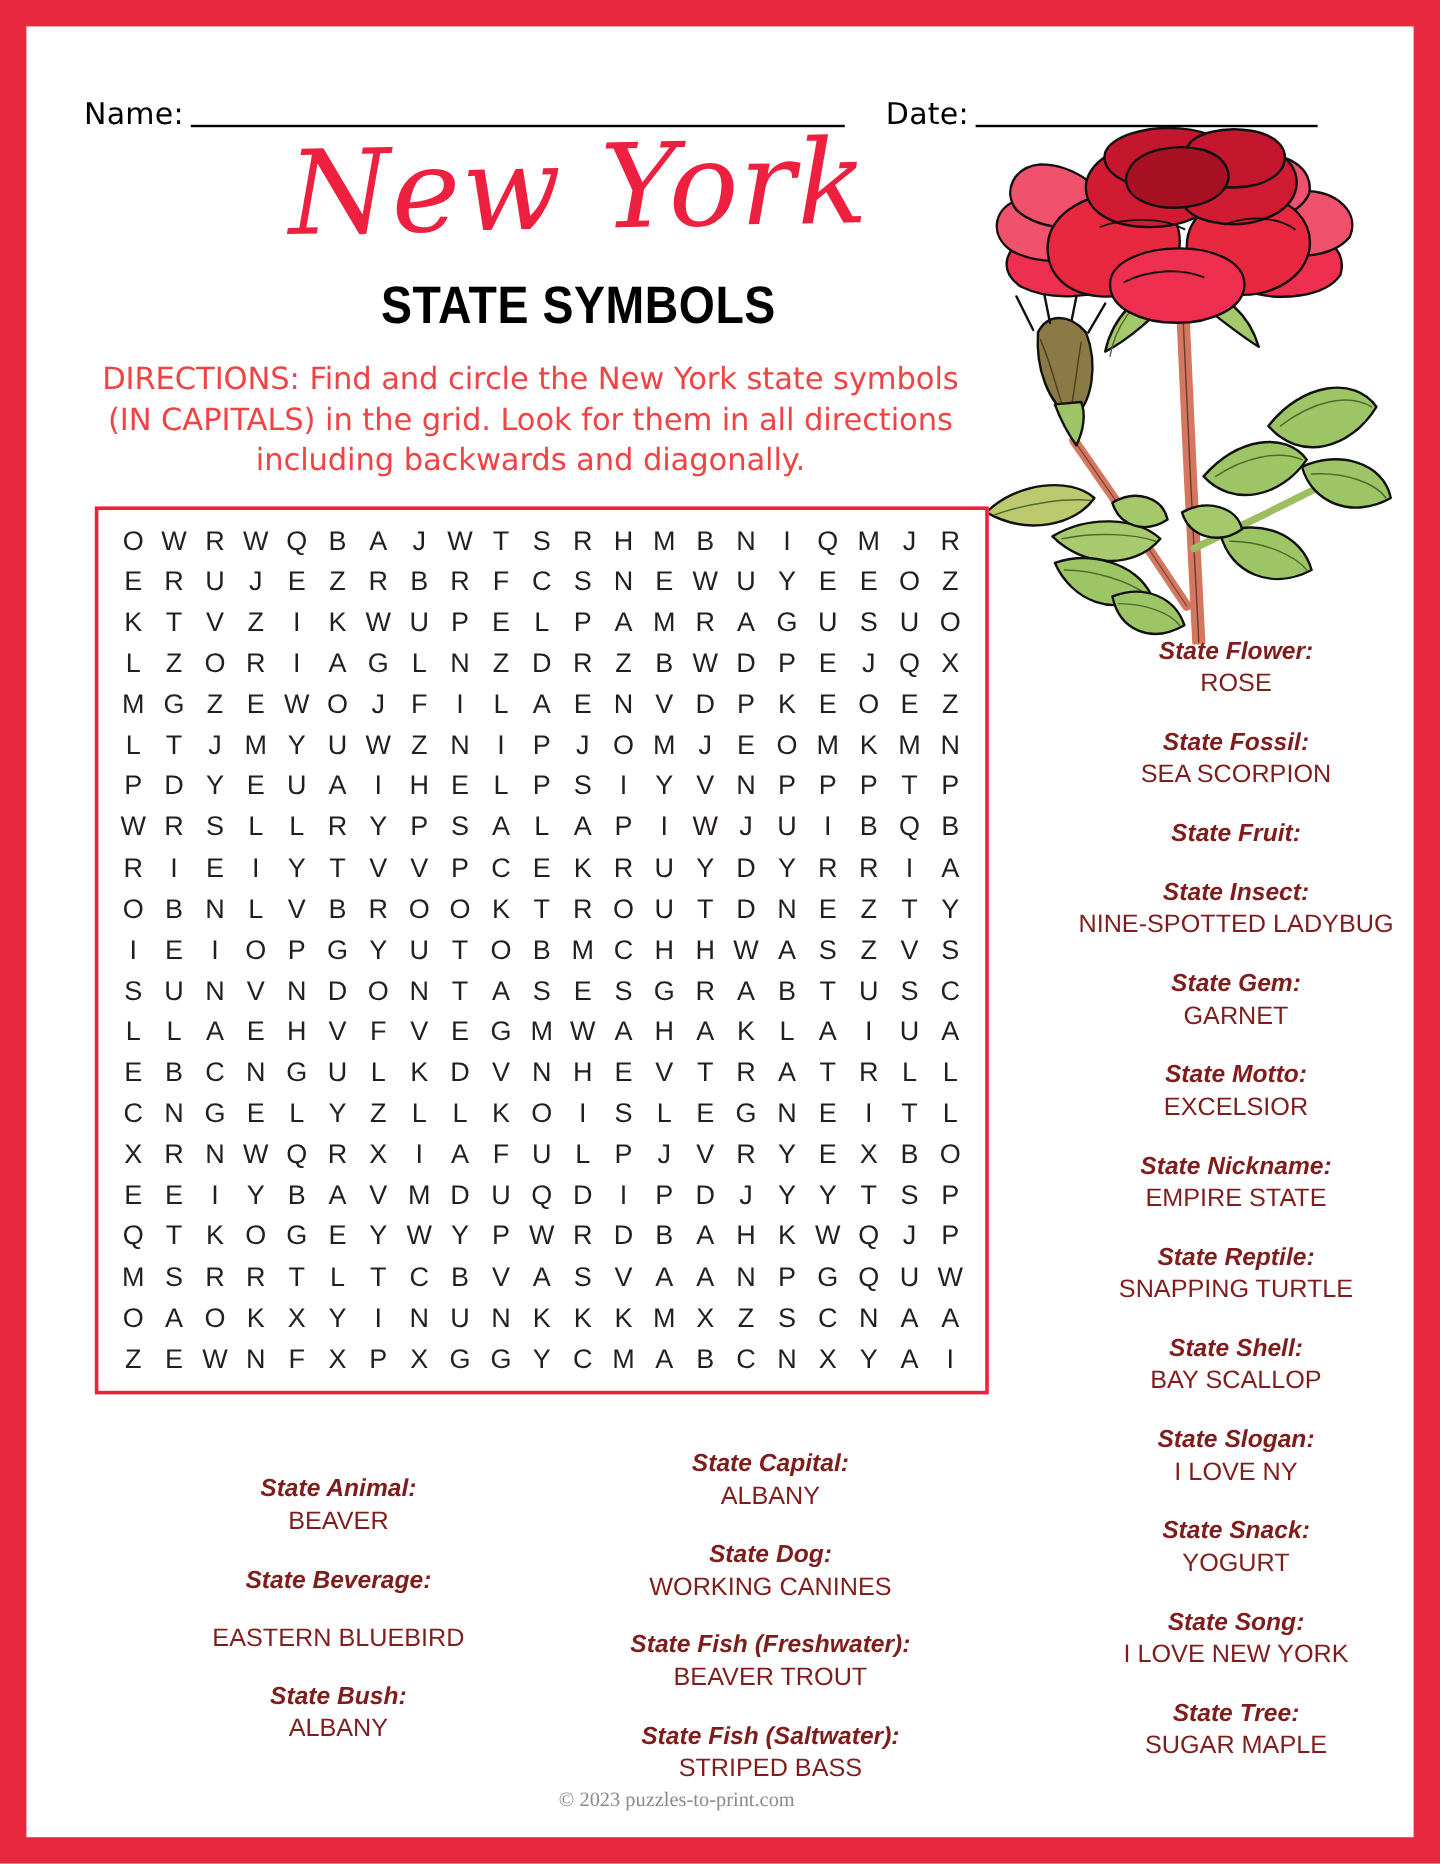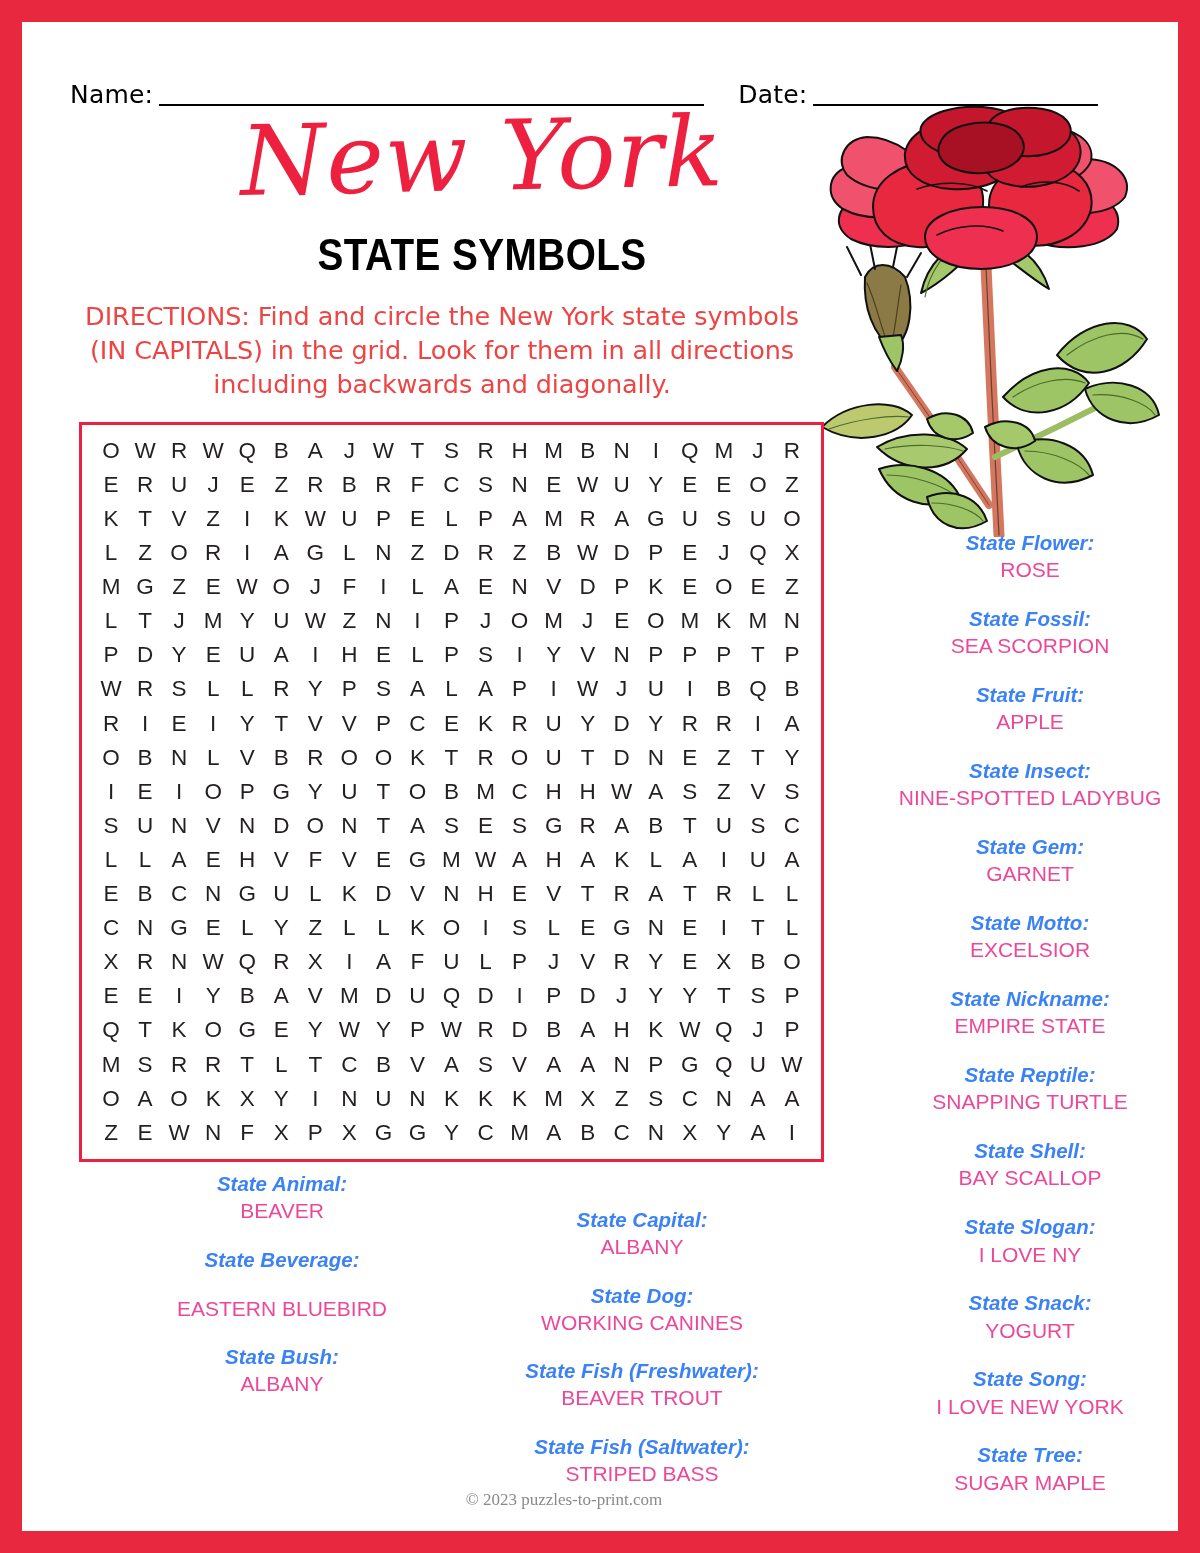--- a/index.html
+++ b/index.html
@@ -138,42 +138,42 @@
   
   .wl {
     position: absolute;
     text-align: center;
   }
   .wl-item { margin-bottom: 0; }
   .wl-cat {
     font-size: 20.5px;
     font-style: italic;
     font-weight: bold;
-    color: #3b82f6;
+    color: #7f1d1d;
     line-height: 1.28;
     font-family: "Liberation Sans", sans-serif;
     text-align: center;
   }
   .wl-ans {
     font-size: 21px;
-    color: #ec4899;
+    color: #7f1d1d;
     line-height: 1.3;
     font-family: "Liberation Sans", sans-serif;
   }
 
   #wl-right {
     left: 862px;
     top: 508px;
     width: 292px;
   }
   #wl-right .wl-item { margin-bottom: 22.5px; }
 
   #wl-left {
     left: 110px;
-    top: 1149px;
+    top: 1206px;
     width: 300px;
   }
   #wl-left .wl-item { margin-bottom: 22px; }
 
   #wl-mid {
     left: 450px;
     top: 1185px;
     width: 340px;
   }
   #wl-mid .wl-item { margin-bottom: 22px; }
@@ -725,21 +725,20 @@
       <div class="wl-item">
         <div class="wl-cat">State Flower:</div>
         <div class="wl-ans">ROSE</div>
       </div>
       <div class="wl-item">
         <div class="wl-cat">State Fossil:</div>
         <div class="wl-ans">SEA SCORPION</div>
       </div>
       <div class="wl-item">
         <div class="wl-cat">State Fruit:</div>
-        <div class="wl-ans">APPLE</div>
       </div>
       <div class="wl-item">
         <div class="wl-cat">State Insect:</div>
         <div class="wl-ans">NINE-SPOTTED LADYBUG</div>
       </div>
       <div class="wl-item">
         <div class="wl-cat">State Gem:</div>
         <div class="wl-ans">GARNET</div>
       </div>
       <div class="wl-item">

